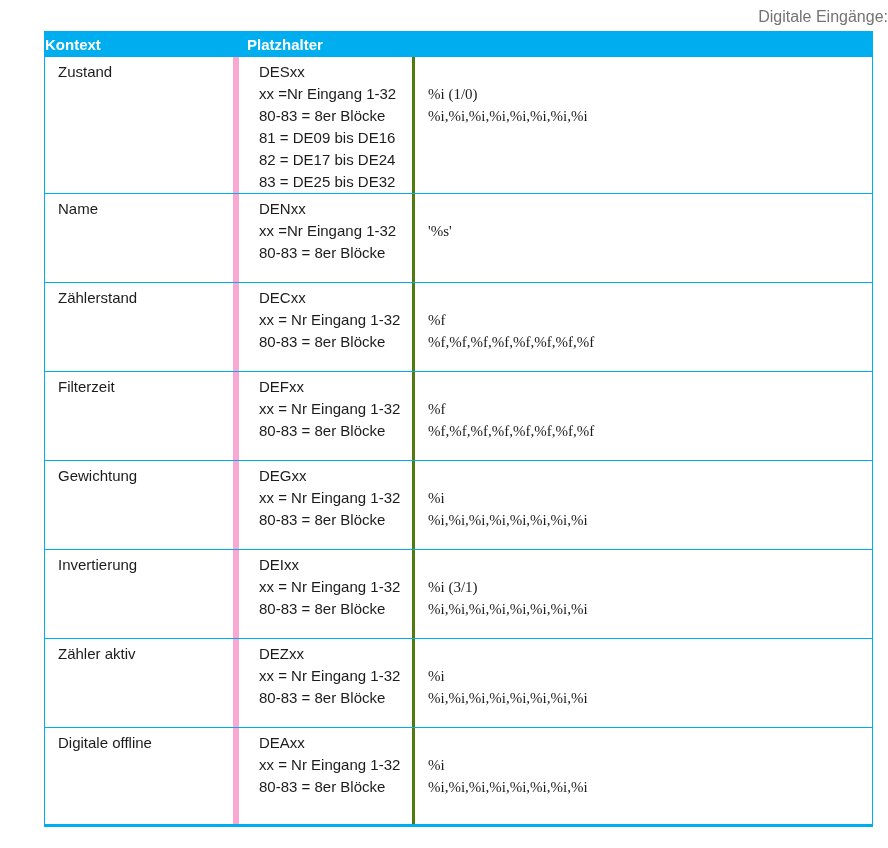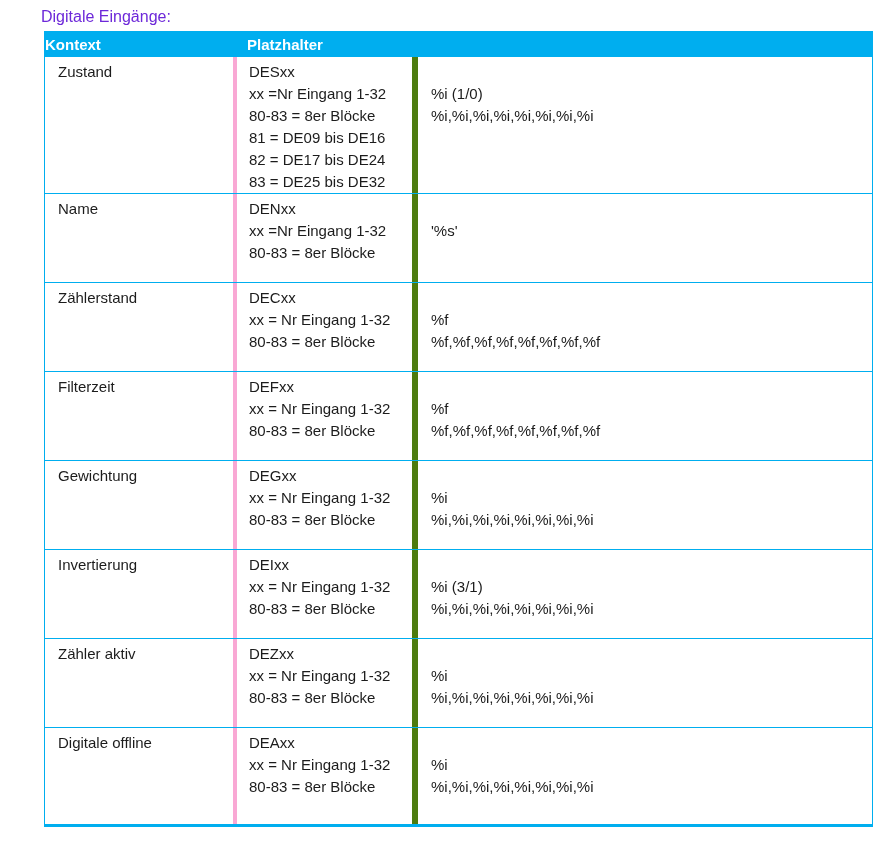--- a/index.html
+++ b/index.html
@@ -8,21 +8,22 @@
     background: #ffffff;
     width: 888px;
     height: 848px;
     font-family: "Liberation Sans", sans-serif;
     color: #1c1c1c;
   }
   .title {
     margin: 7px 0 0 41px;
     font-size: 16px;
     line-height: 19px;
-    color: #6d28d9;
+    color: #737373;
+    text-align: right;
   }
   .table {
     box-sizing: border-box;
     margin: 5px 0 0 44px;
     width: 829px;
     border: 1px solid #00AEEF;
     border-bottom: 3px solid #00AEEF;
     background: #ffffff;
   }
   .thead {
@@ -51,25 +52,26 @@
   .trow:last-child { min-height: 96px; }
   .cell {
     box-sizing: border-box;
     padding: 4px 0 0 13px;
     font-size: 15px;
     line-height: 22px;
     white-space: nowrap;
     overflow: hidden;
   }
   .cell-platzhalter {
-    border-left: 4px solid #f9a8d4;
-    padding-left: 12px;
+    border-left: 6px solid #f9a8d4;
+    padding-left: 20px;
   }
   .cell-ausgabeformat {
-    border-left: 6px solid #4d7c0f;
+    border-left: 3px solid #4d7c0f;
+    font-family: Liberation Serif, serif;
   }
   .line { min-height: 22px; }
 </style>
 </head>
 <body>
 
 <div class="title">Digitale Eingänge:</div>
 
 <div class="table">
   <div class="thead">

